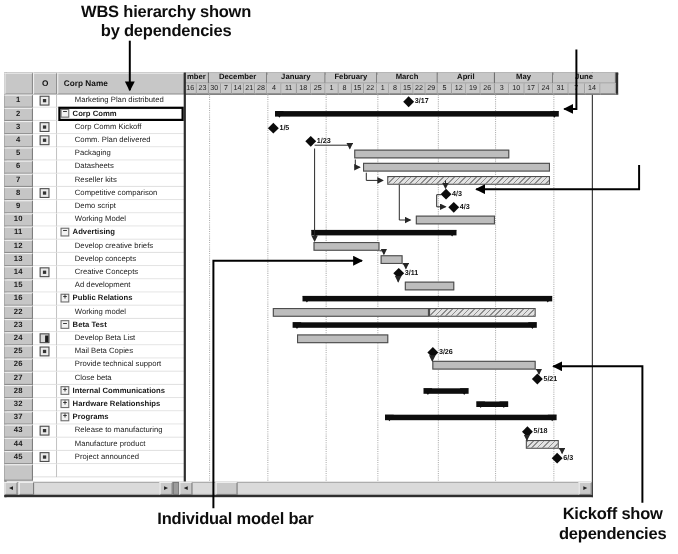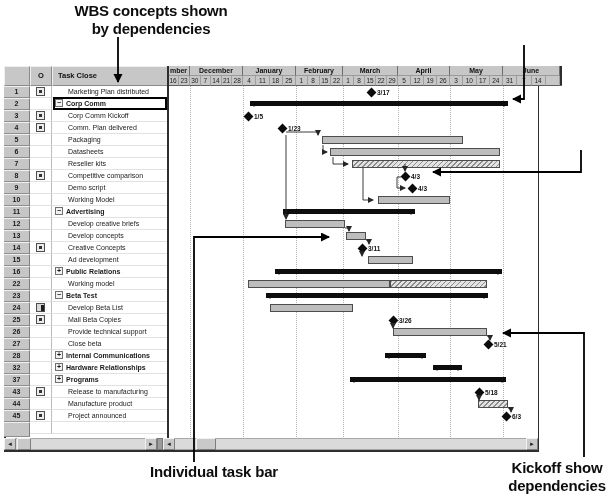--- a/index.html
+++ b/index.html
@@ -70,44 +70,44 @@
   .ssplit { position:absolute; top:438px; height:12px; background:#9c9c9c; border:1px solid #777; }
 
   svg.overlay { position:absolute; left:0; top:0; pointer-events:none; z-index:60; }
 </style>
 </head>
 <body>
 
 <div class="stage">
 
   <div class="ann" style="left:36px;top:2px;width:230px;">
-    <div>WBS concepts shown</div>
+    <div>WBS hierarchy shown</div>
     <div>by dependencies</div>
   </div>
   <div class="ann" style="left:118px;top:463px;width:192px;">
-    <div>Individual task bar</div>
+    <div>Individual model bar</div>
   </div>
   <div class="ann" style="left:498px;top:459px;width:118px;">
     <div>Kickoff show</div>
     <div>dependencies</div>
   </div>
 
   <div class="winline" style="left:4px;top:66px;width:558px;height:2px;"></div>
   <div class="winline" style="left:4px;top:66px;width:2px;height:386px;"></div>
   <div class="winline" style="left:4px;top:450px;width:535px;height:2px;"></div>
   <div class="winline" style="left:538px;top:66px;width:1px;height:386px;"></div>
   <div class="winline" style="left:560px;top:66px;width:2px;height:20px;"></div>
   <div class="winline" style="left:4px;top:85px;width:558px;height:1px;background:#5f5f5f;"></div>
 
   <div class="hcell" style="left:4px;width:26px;"></div>
   <div class="hcell" style="left:30px;width:22px;text-align:center;line-height:18px;">
     <span>O</span>
   </div>
   <div class="hcell" style="left:52px;width:116px;line-height:18px;padding-left:5px;">
-    <span>Task Close</span>
+    <span>Corp Name</span>
   </div>
 
   <div id="gen">
       <div class="mcell" style="left:168px;width:22px;">mber</div>
       <div class="wcell" style="left:168.00px;width:11.00px;">16</div>
       <div class="wcell" style="left:179.00px;width:11.00px;">23</div>
       <div class="mcell" style="left:190px;width:53px;">December</div>
       <div class="wcell" style="left:190.00px;width:10.60px;">30</div>
       <div class="wcell" style="left:200.60px;width:10.60px;">7</div>
       <div class="wcell" style="left:211.20px;width:10.60px;">14</div>

